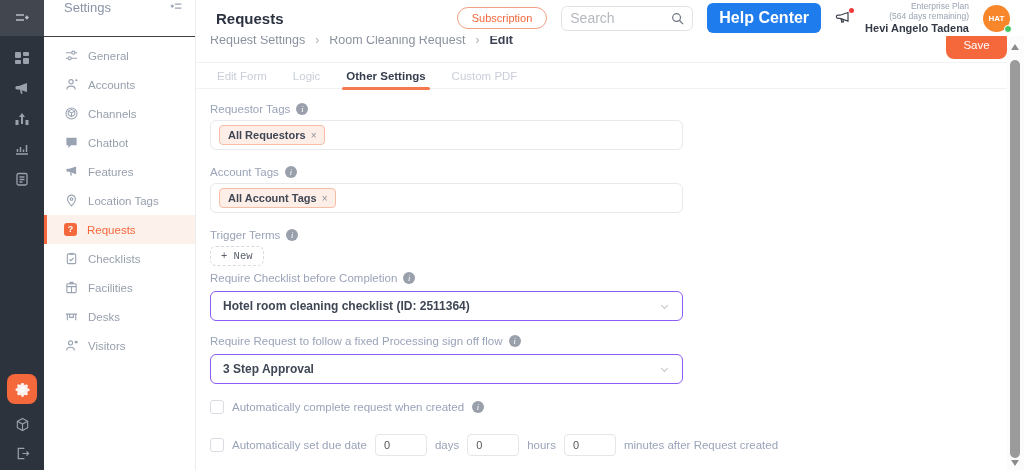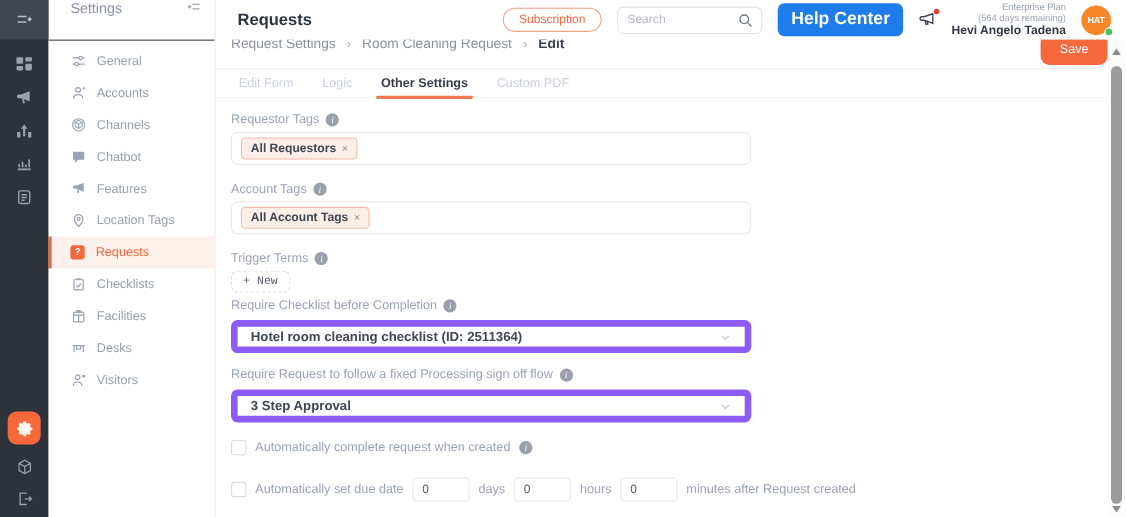--- a/index.html
+++ b/index.html
@@ -26,21 +26,21 @@
   .nav-item .nicon { width:14px; height:14px; color:#9aa3b2; flex:0 0 14px; display:flex; align-items:center; justify-content:center; }
   .nav-item.active { background:#fdf1ec; color:#f4683c; border-left:3px solid #f4683c; padding-left:17px; }
   .req-badge { width:13px; height:13px; background:#f4683c; border-radius:3px; color:#fff; font-size:9px; font-weight:bold; display:flex; align-items:center; justify-content:center; line-height:1; }
 
   
   .topbar { position:absolute; left:196px; top:0; right:0; height:36px; background:#fff; z-index:20; display:flex; align-items:center; padding:0 14px 0 20px; }
   .page-title { font-size:15px; font-weight:bold; color:#2c3340; }
   .topbar-right { margin-left:auto; display:flex; align-items:center; gap:14px; }
   .subscription-btn { border:1px solid #f2a083; color:#f4683c; border-radius:14px; padding:4px 14px; font-size:11px; background:#fff; cursor:pointer; white-space:nowrap; }
   .search-box { width:132px; height:25px; border:1px solid #e2e3e6; border-radius:6px; display:flex; align-items:center; padding:0 8px; gap:6px; }
-  .search-box input { border:none; outline:none; flex:1; font-size:11px; color:#555; width:90px; font-family:inherit; }
+  .search-box input { border:none; outline:none; flex:1; font-size:14px; color:#555; width:90px; font-family:inherit; }
   .search-box input::placeholder { color:#b4b8bf; }
   .search-icon { color:#6d7480; }
   .help-btn { background:#1f7cec; color:#fff; border:none; border-radius:6px; padding:6px 12px; font-size:16px; font-weight:bold; cursor:pointer; white-space:nowrap; }
   .announce-wrap { position:relative; color:#3c424e; cursor:pointer; }
   .announce-dot { position:absolute; top:-2px; right:-3px; width:5px; height:5px; background:#ef3b3b; border-radius:50%; }
   .plan-block { text-align:right; line-height:1.25; }
   .plan-name, .plan-remaining { font-size:8.5px; color:#9aa3b2; }
   .user-name { font-size:11px; color:#333a46; font-weight:bold; }
   .avatar { position:relative; width:27px; height:27px; background:#f8872b; border-radius:50%; color:#fff; font-size:8px; font-weight:bold; display:flex; align-items:center; justify-content:center; cursor:pointer; }
   .avatar-status { position:absolute; right:-2px; bottom:-1px; width:8px; height:8px; background:#43c463; border-radius:50%; border:1.5px solid #fff; }
@@ -65,21 +65,21 @@
   .tab.active { color:#363e4e; font-weight:bold; }
   .tab.active::after { content:""; position:absolute; left:-4px; right:-4px; bottom:-1px; height:3px; background:#f4794f; border-radius:2px; }
 
   .field-label { position:absolute; left:14px; font-size:11.5px; color:#9aa3b8; display:flex; align-items:center; gap:6px; }
   .info-icon { width:12px; height:12px; background:#9aa0ab; border-radius:50%; color:#fff; font-size:8.5px; line-height:12px; text-align:center; font-style:italic; font-family:"Liberation Serif", serif; cursor:pointer; }
   .info-icon::after { content:"i"; }
   .tag-box { position:absolute; left:14px; width:473px; height:30px; border:1px solid #e7e9ed; border-radius:6px; display:flex; align-items:center; padding:0 8px; cursor:text; }
   .tag-pill { display:flex; align-items:center; gap:5px; background:#fdeee8; border:1px solid #f5bca6; border-radius:4px; padding:3px 8px; font-size:11px; color:#3f4654; font-weight:bold;justify-content:center; }
   .tag-x { color:#8f9099; font-size:10px; font-weight:normal; cursor:pointer; }
   .new-btn { position:absolute; left:14px; border:1px dashed #d6dade; border-radius:6px; background:#fff; padding:3px 10px; font-size:10.5px; color:#595f6b; font-family:Liberation Mono, monospace; cursor:pointer; }
-  .select-box { position:absolute; left:14px; width:473px; height:30px; border:6px solid #8b5cf6; border-radius:6px; display:flex; align-items:center; justify-content:space-between; padding:0 12px; cursor:pointer; }
+  .select-box { position:absolute; left:14px; width:473px; height:30px; border:1px solid #8b5cf6; border-radius:6px; display:flex; align-items:center; justify-content:space-between; padding:0 12px; cursor:pointer; }
   .select-value { font-size:12px; color:#3f4654; font-weight:bold; }
   .chevron { color:#c5cad2; }
   .check-row { position:absolute; left:14px; display:flex; align-items:center; gap:8px; font-size:11.5px; color:#9aa3b8; }
   .check-row input[type=checkbox] { appearance:none; -webkit-appearance:none; width:14px; height:14px; border:1px solid #d9dde3; border-radius:3px; background:#fff; cursor:pointer; margin:0; }
   .mini-input { width:52px; height:22px; border:1px solid #e4e6ea; border-radius:4px; padding:0 8px; font-size:11px; color:#555; font-family:inherit; outline:none; }
 </style>
 </head>
 <body>
 
 <div class="app">

